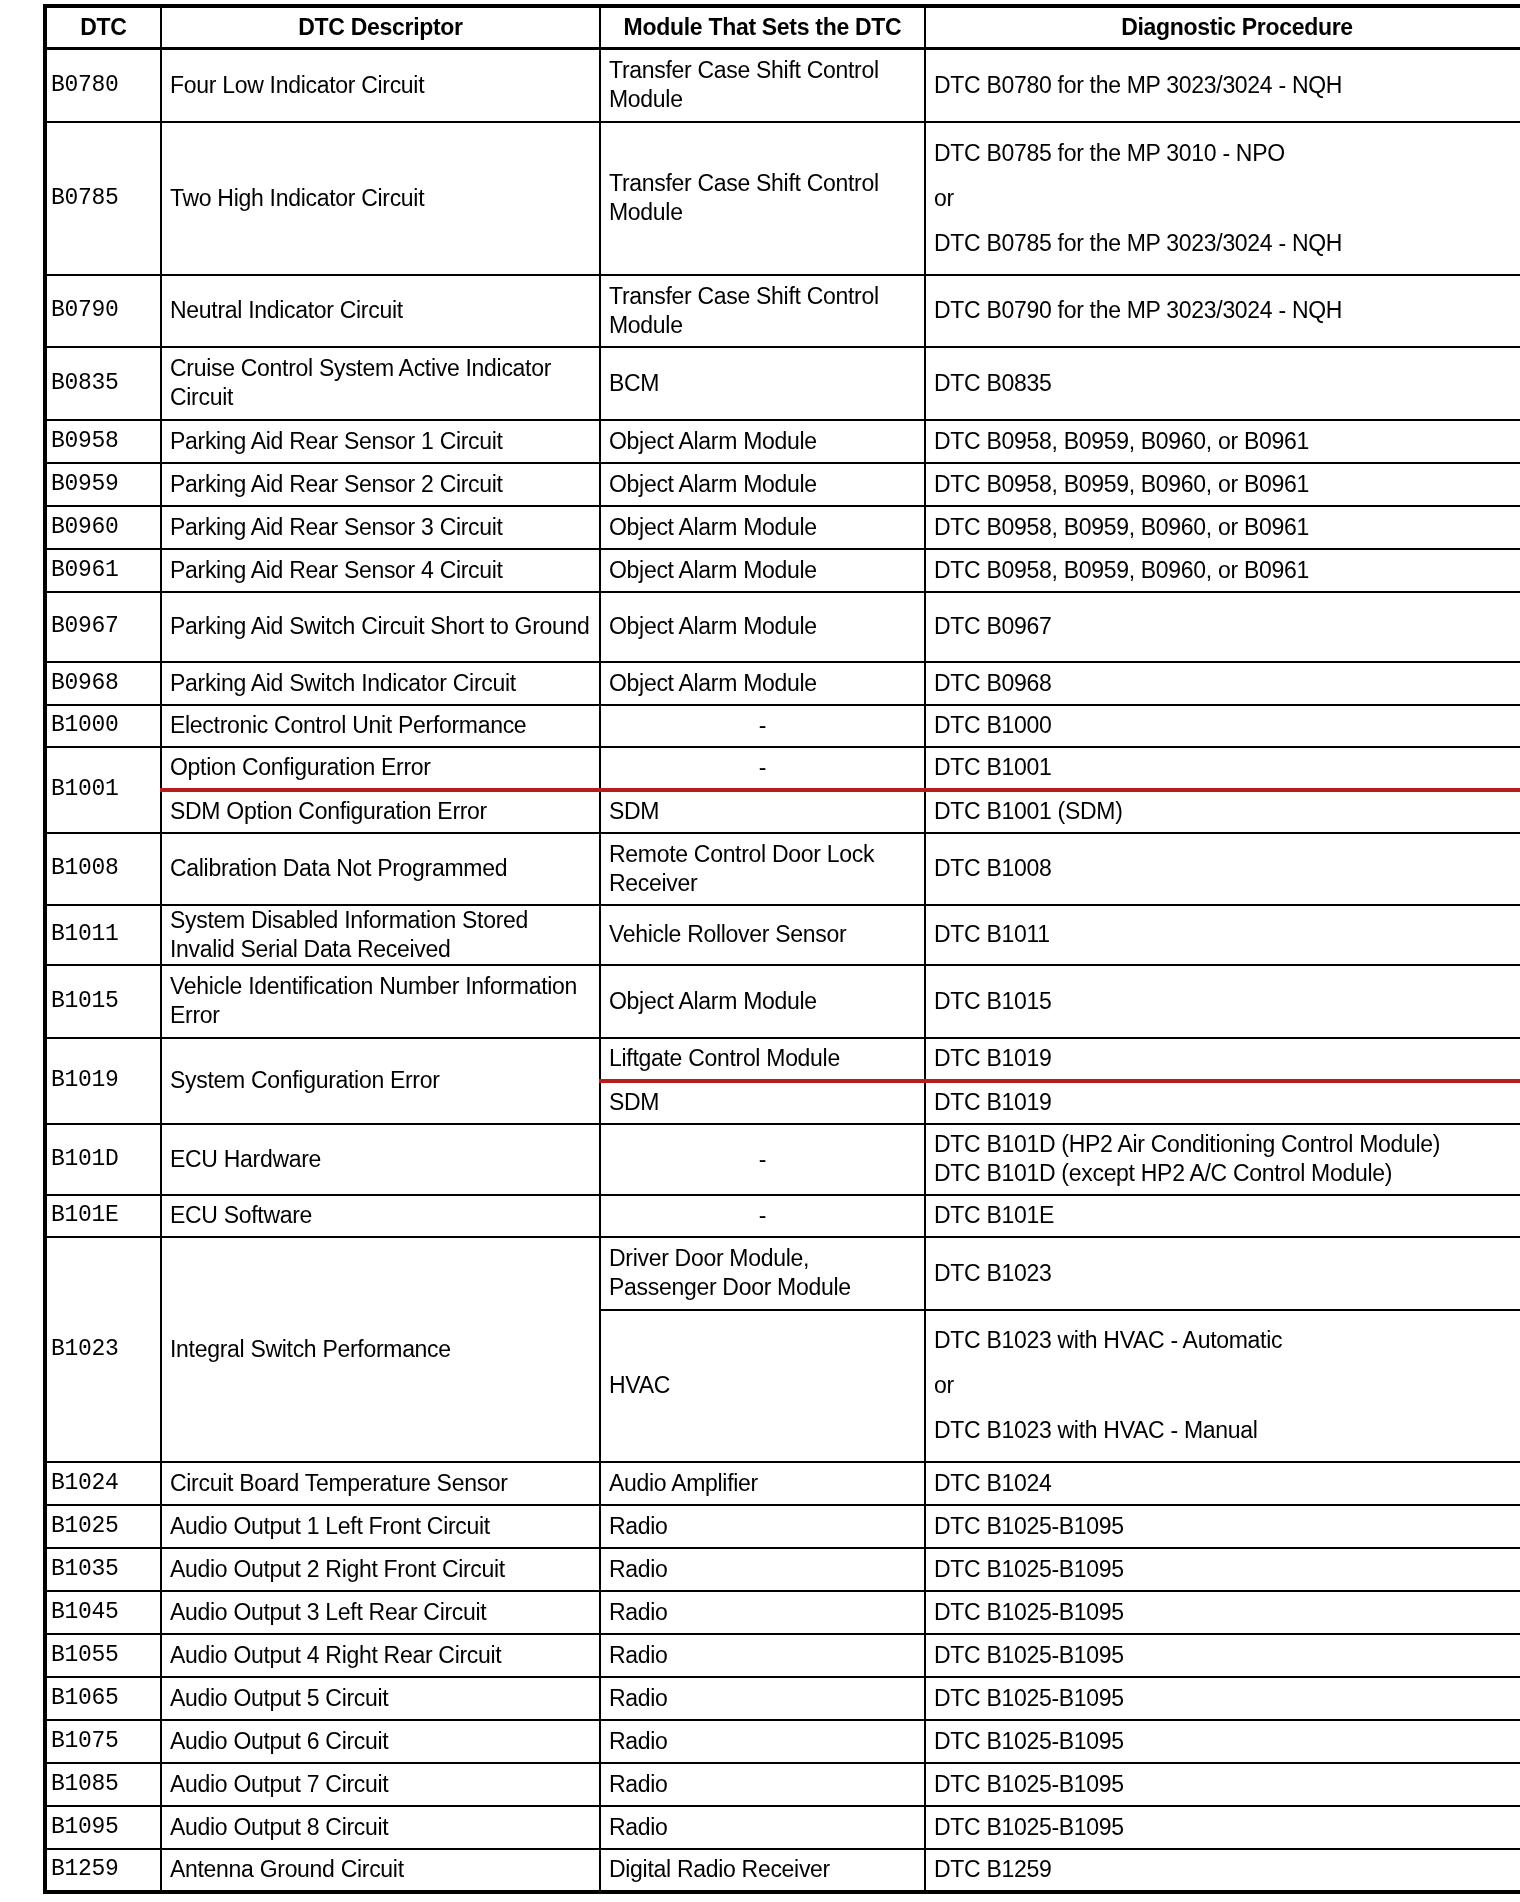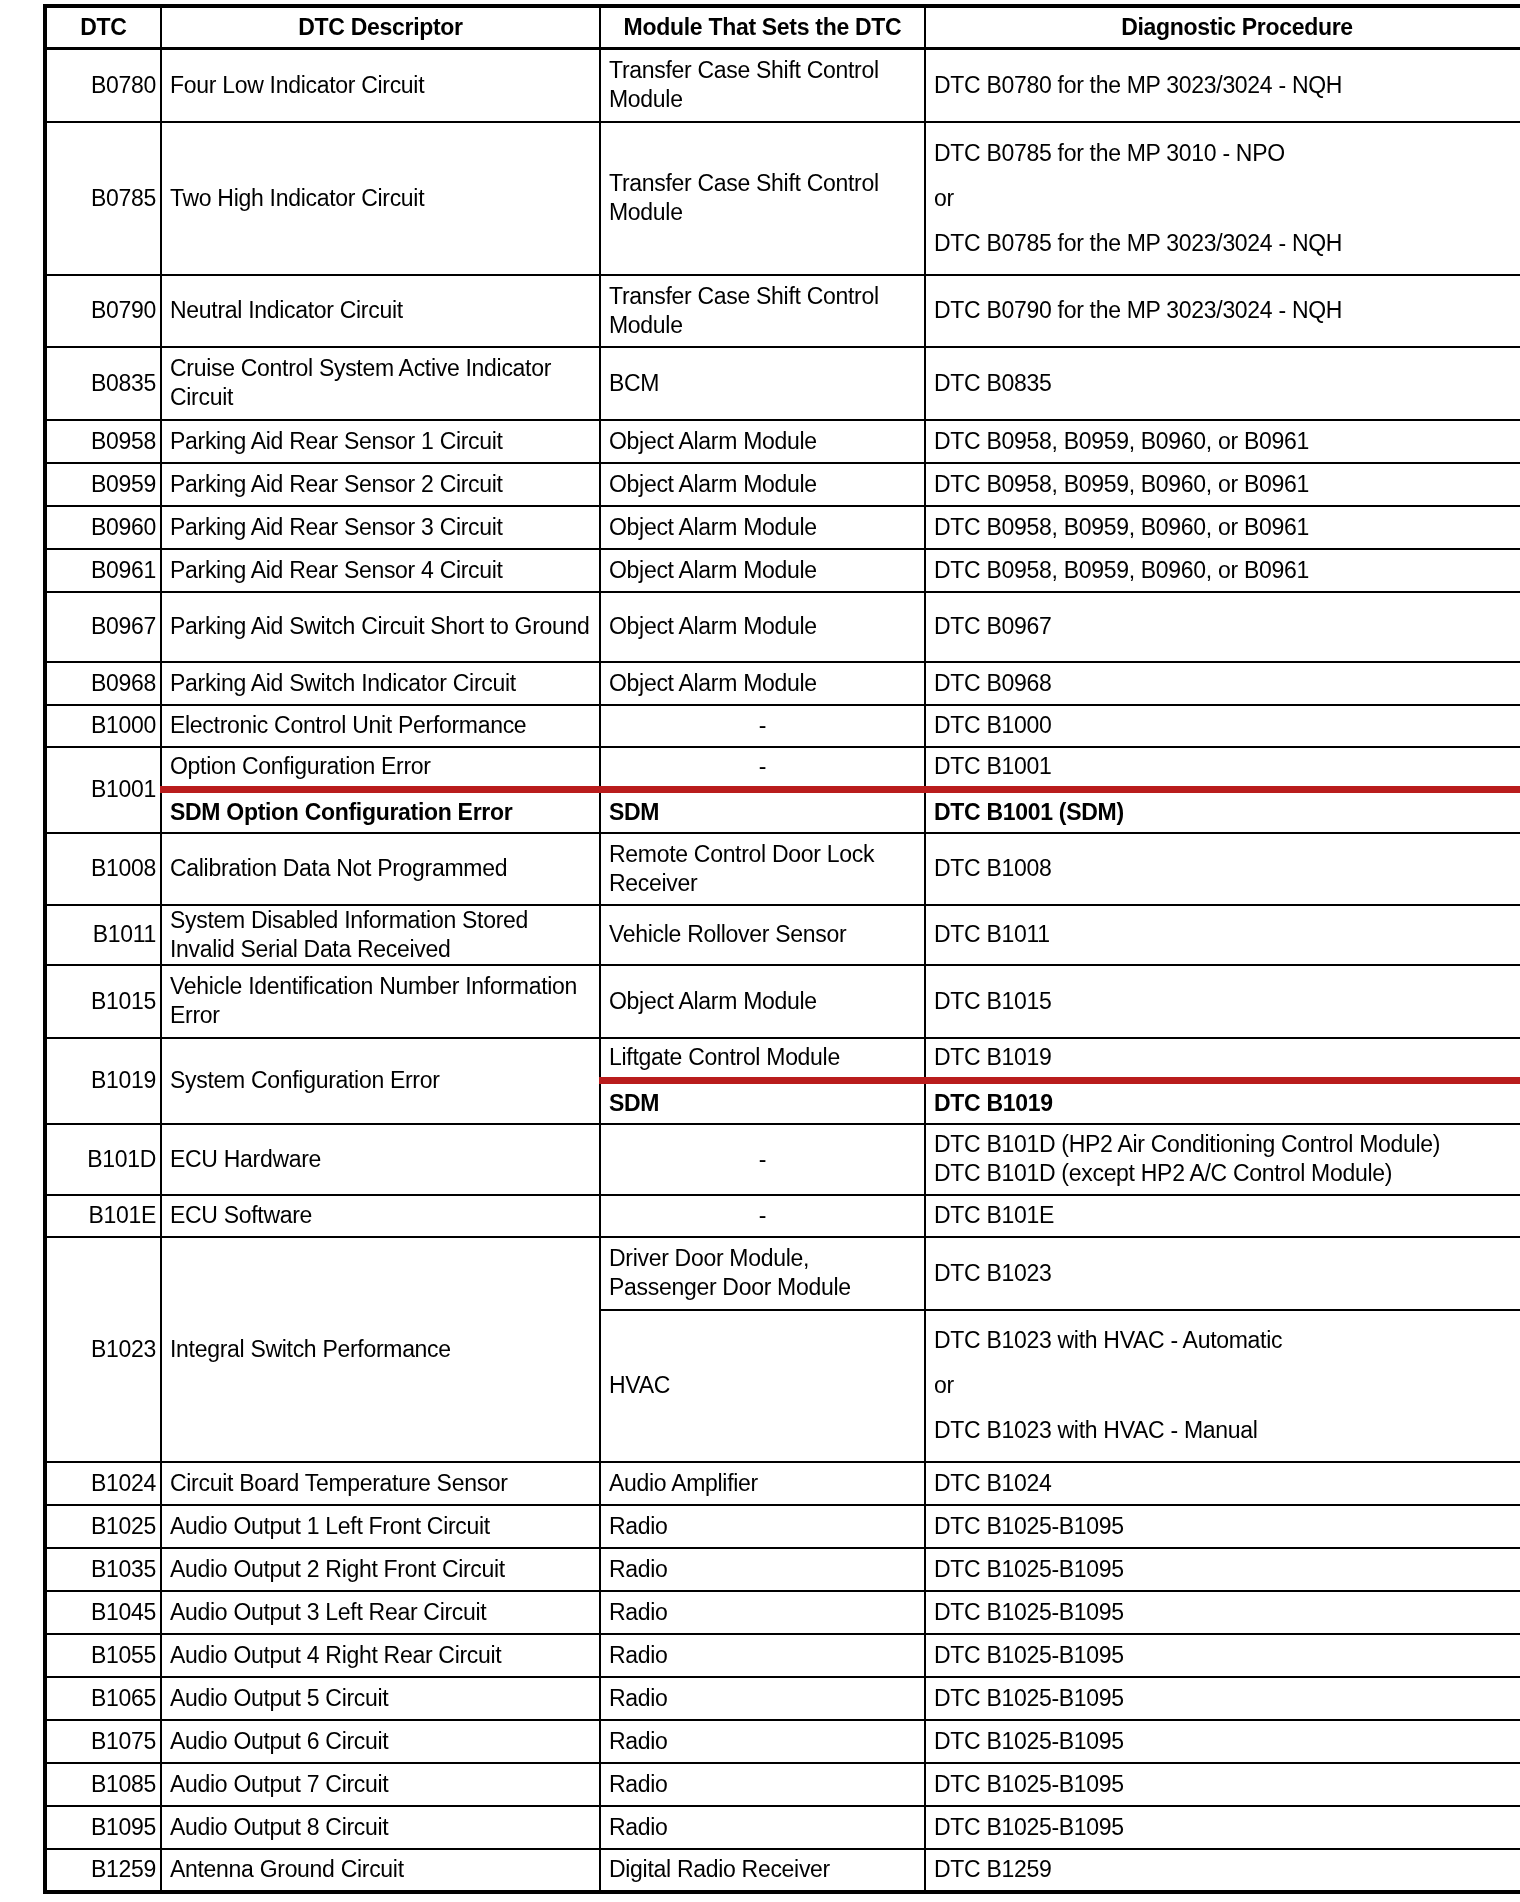--- a/index.html
+++ b/index.html
@@ -32,24 +32,24 @@
     text-align: left;
     overflow: hidden;
     letter-spacing: -0.3px;
   }
   table.dtc th {
     font-weight: bold;
     text-align: center;
     height: 39px;
     border-bottom: 3px solid #000;
   }
-  table.dtc td.code { text-align: right; padding: 0 4px; }
+  table.dtc td.code { text-align: left; padding: 0 4px; font-family: Liberation Mono, monospace; }
   table.dtc td.center { text-align: center; }
   table.dtc tr.sub-top td.subcell { border-bottom: 1px solid #000; border-radius: 18px; }
-  table.dtc tr.sub-bot td.subcell { border-top: 7px solid #b91c1c; font-weight: bold; }
+  table.dtc tr.sub-bot td.subcell { border-top: 4px solid #b91c1c; }
   .proc-line { display: block; }
   .proc-gap { display: block; height: 16px; }
 </style>
 </head>
 <body>
 
 <div class="doc">
 <table class="dtc">
   <colgroup>
     <col class="c1">

